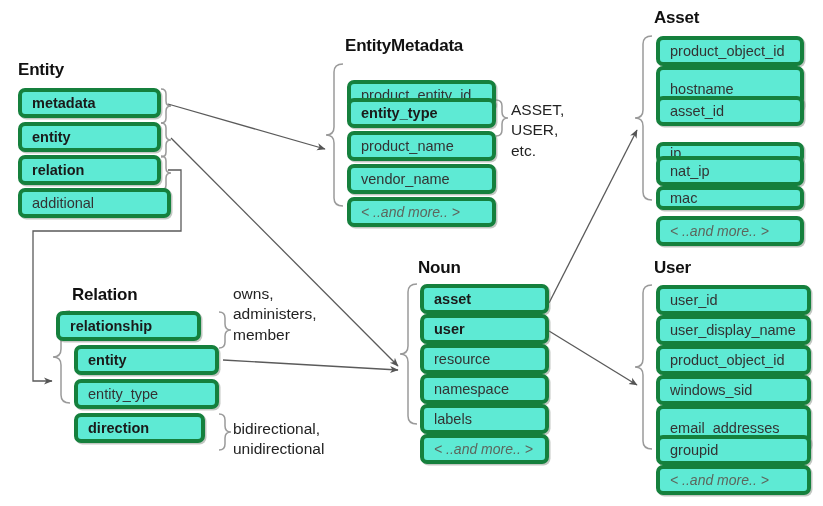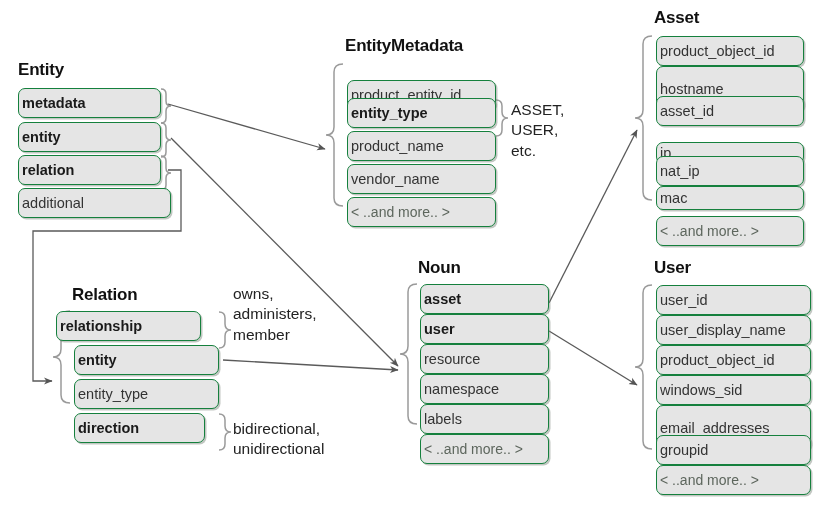--- a/index.html
+++ b/index.html
@@ -30,36 +30,37 @@
     position: absolute;
     font-size: 17px;
     font-weight: bold;
     color: #111111;
     white-space: nowrap;
     letter-spacing: -0.2px;
   }
   .field {
     position: absolute;
     box-sizing: border-box;
-    background: #e5e5e5;
-    border: 1px solid #15803d;
+    background: #5eead4;
+    border: 4px solid #15803d;
     border-radius: 7px;
     color: #333333;
     font-size: 14.5px;
     display: flex;
     align-items: center;
-    padding-left: 3px;
+    padding-left: 10px;
     box-shadow: 1.5px 1.5px 0 rgba(120,130,120,0.45);
     white-space: nowrap;
   }
   .field.bold {
     font-weight: bold;
     color: #1a1a1a;
   }
   .field.more {
+    font-style: italic;
     color: #5d665d;
     font-size: 14px;
   }
   .note {
     position: absolute;
     font-size: 15.5px;
     color: #222222;
     line-height: 1.32;
     white-space: pre;
   }

